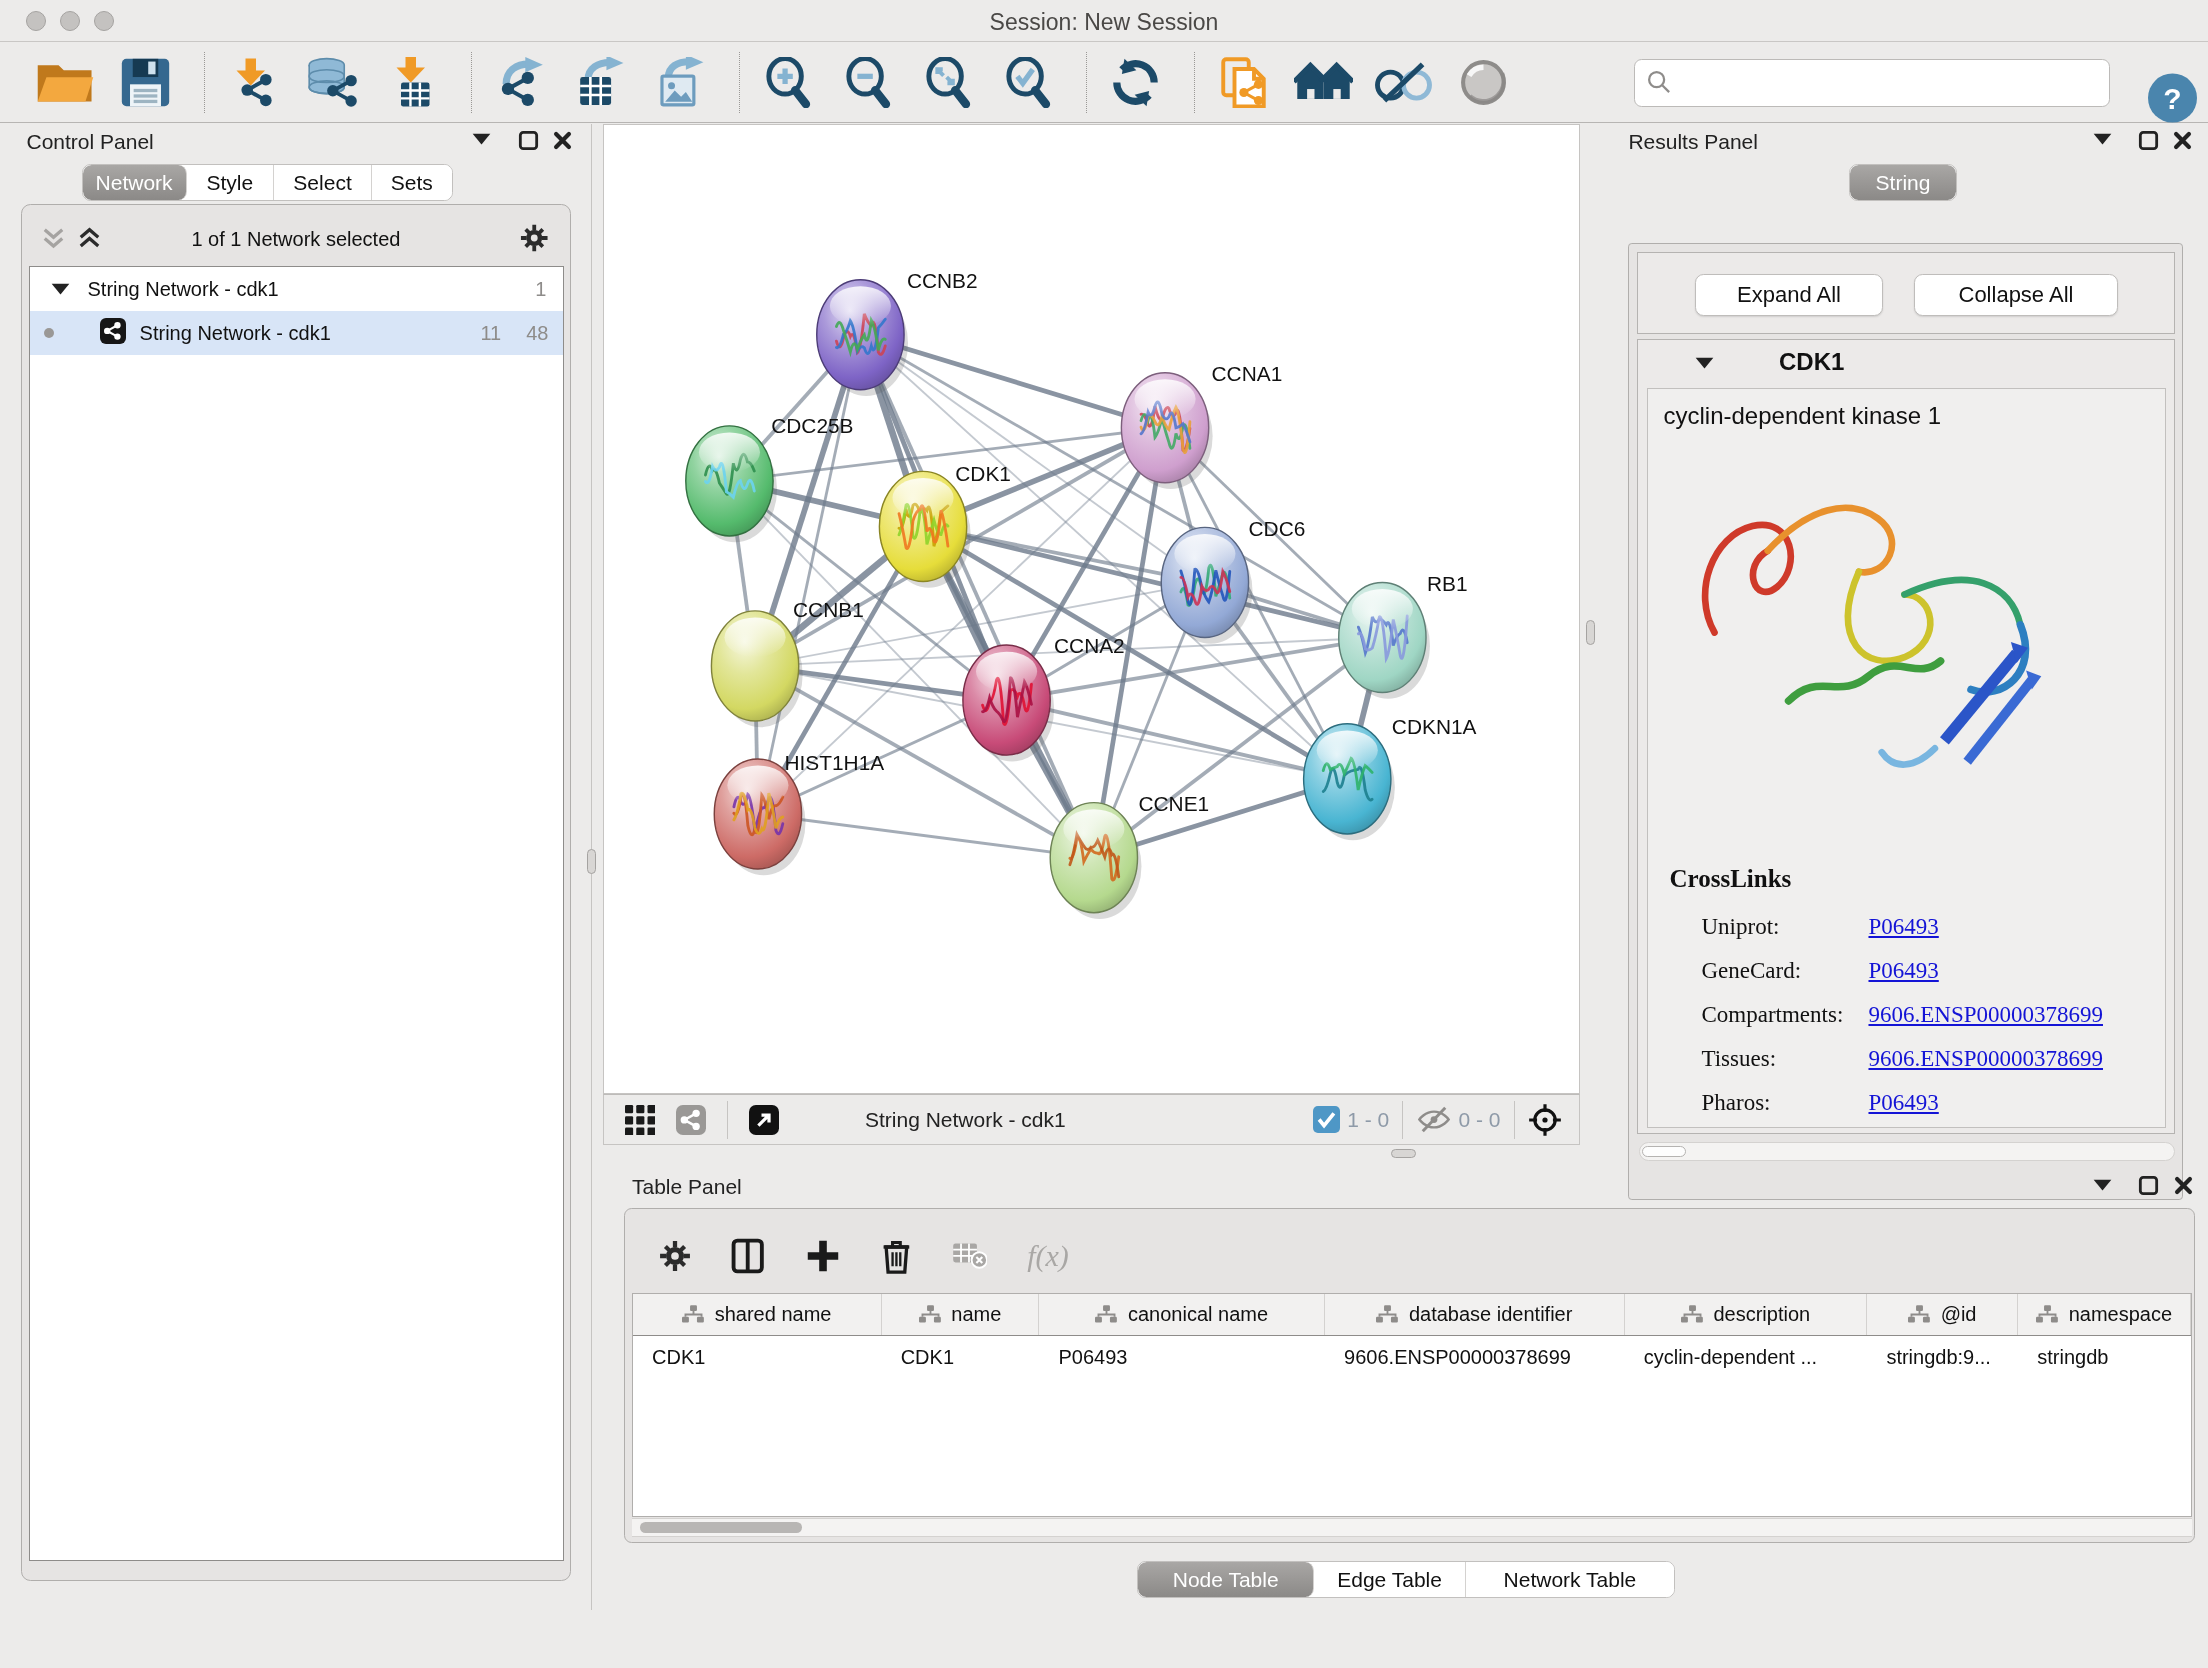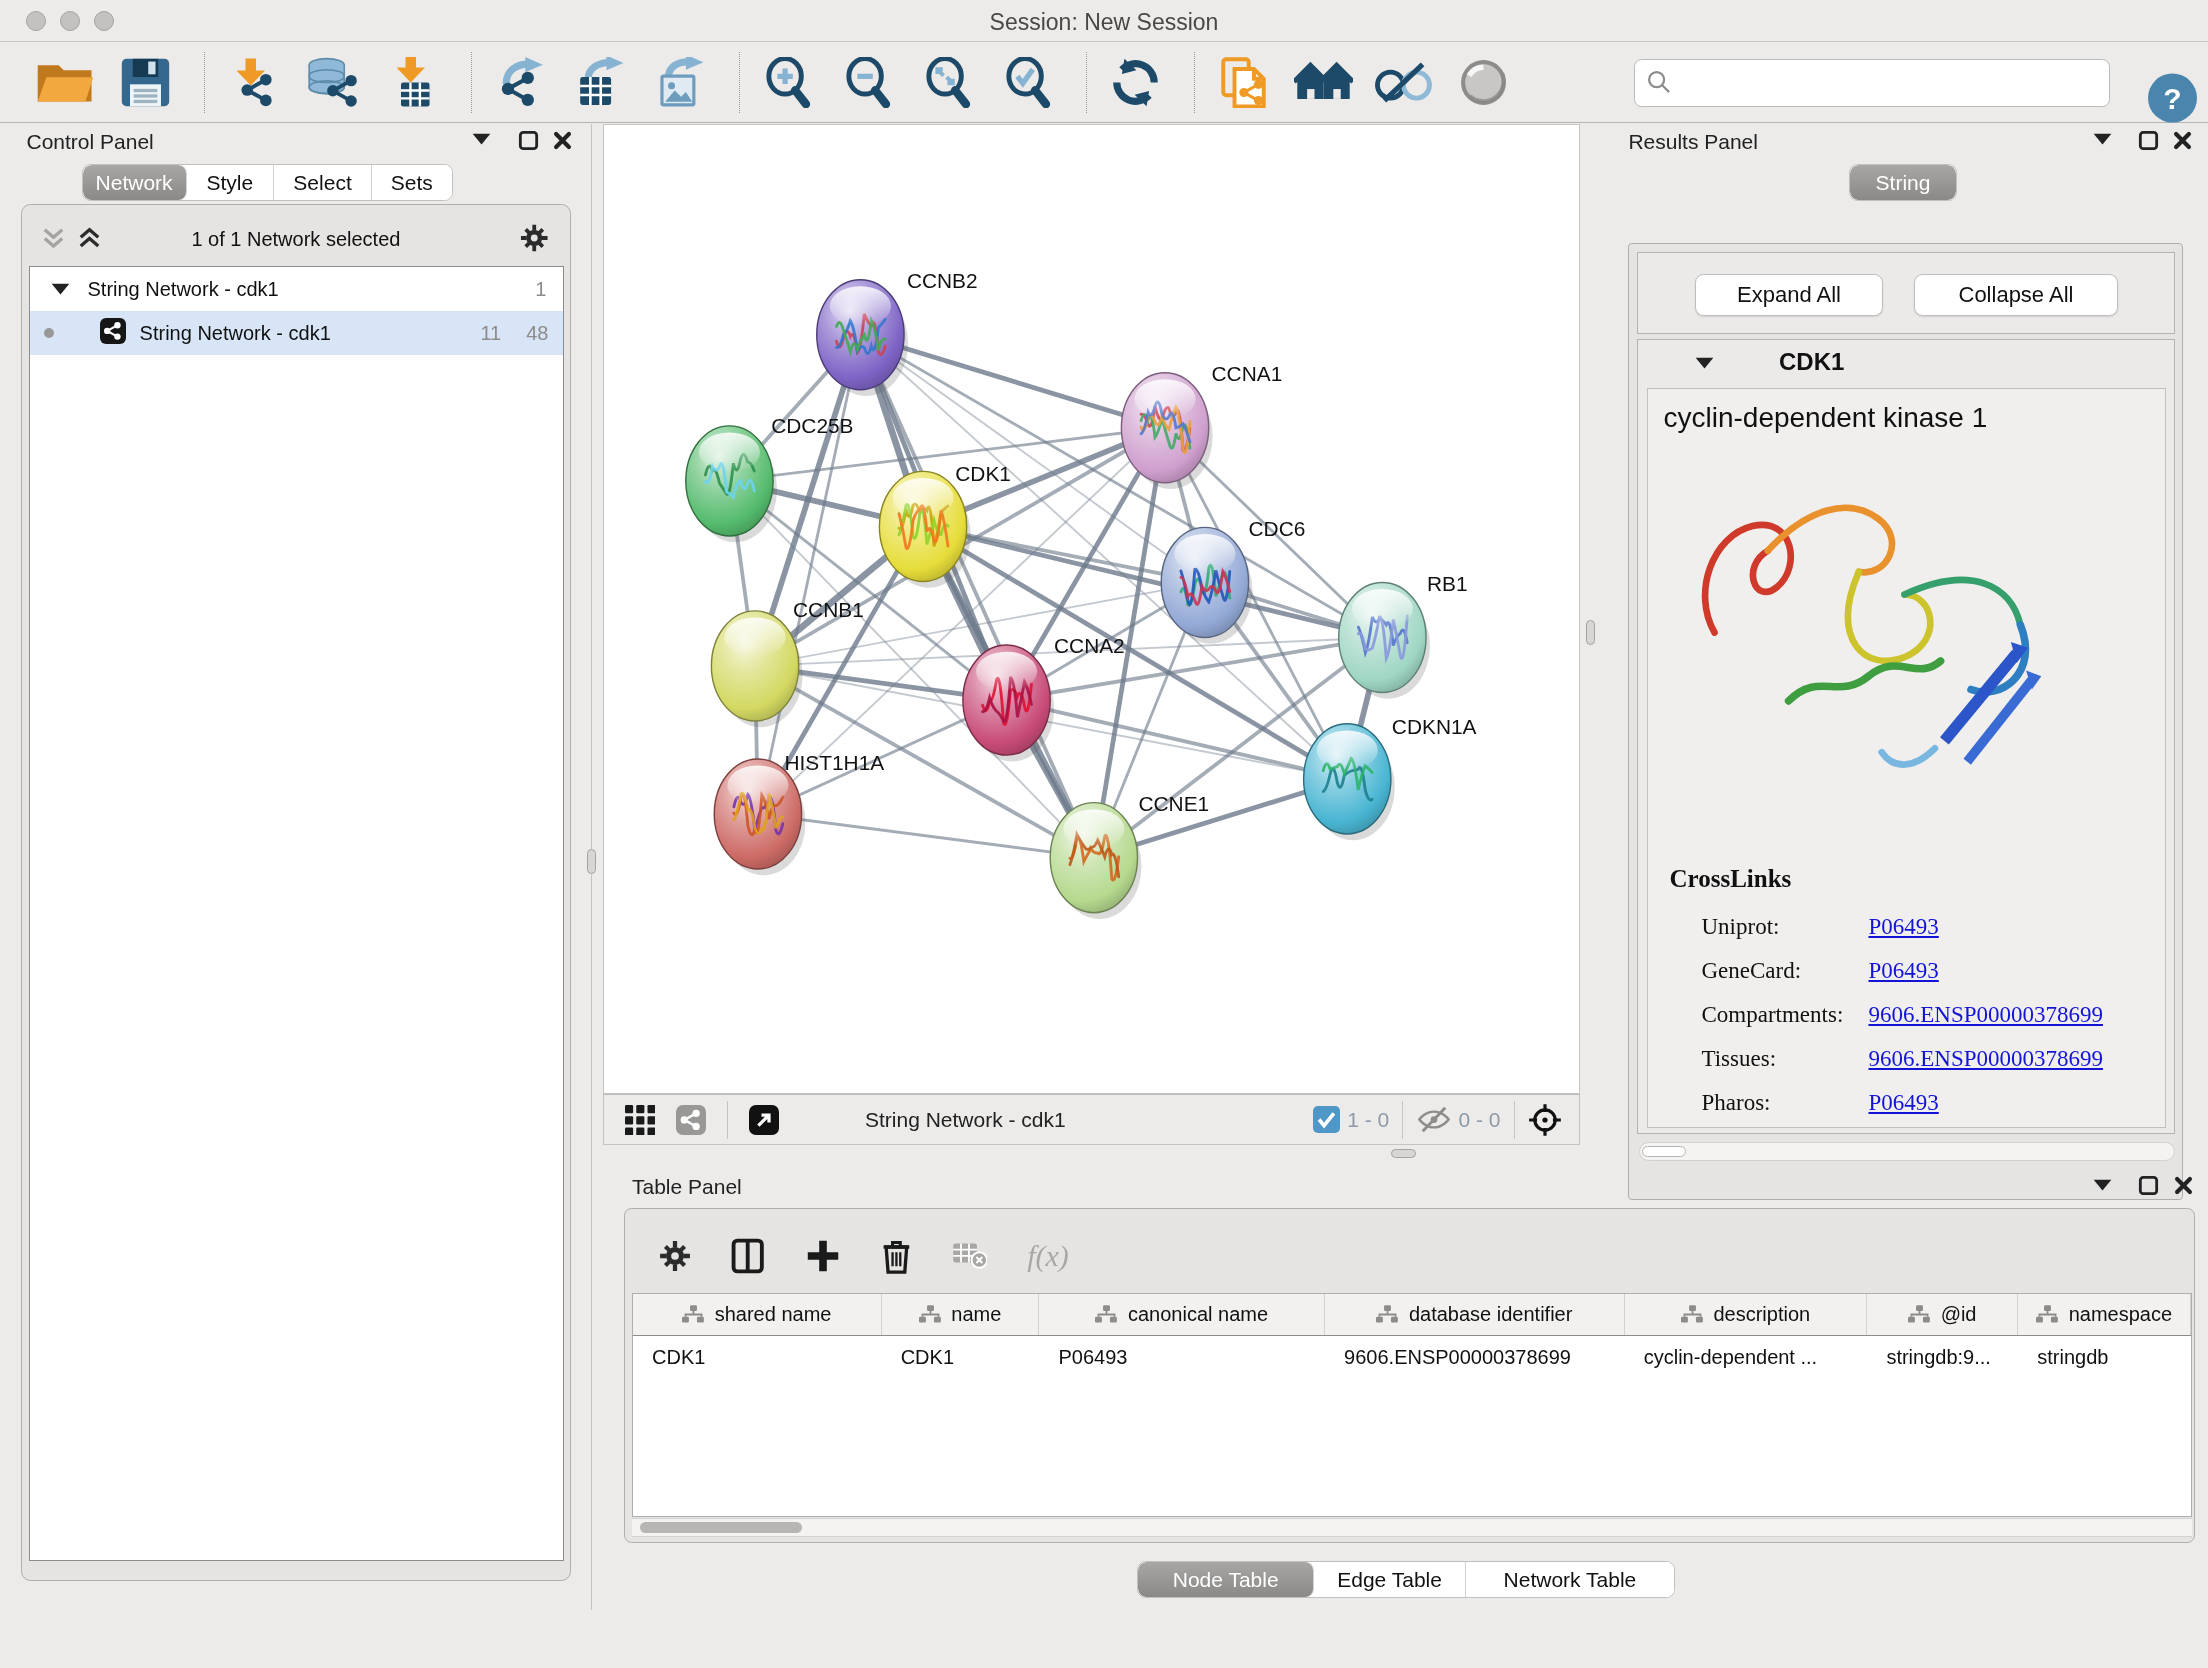--- a/index.html
+++ b/index.html
@@ -657,21 +657,21 @@
 
       <div style="position:absolute;left:7.6px;top:95px;width:538px;height:795px;background:#eceae9;border:1px solid #b5b3b1;">
         <span class="pctrl" style="position:absolute;left:57px;top:15px;">
             <span><svg viewBox="0 0 14 9" style="width:19px;height:12.4px">
                 <path d="M0.5 0.5h13L7 8.5z" fill="#222"></path>
               </svg></span>
           </span>
         <span style="position:absolute;left:141px;top:7.6px;font-size:24px;font-weight:bold;color:#111;">CDK1</span>
 
         <div style="position:absolute;left:9.5px;top:48px;width:519px;height:740px;background:#f0efee;border:1px solid #c2c0be;">
-          <span style="position:absolute;left:15px;top:13.3px;font-size:28px;color:#111;">cyclin-dependent kinase 1</span>
+          <span style="position:absolute;left:15px;top:13.3px;font-size:24px;color:#111;">cyclin-dependent kinase 1</span>
 
           <svg viewBox="0 0 400 360" style="position:absolute;left:38px;top:63px;width:380px;height:342px;">
             <path d="M30 190 C6 148 28 88 70 78 C112 68 122 120 96 142 C72 162 58 120 86 104" stroke="#cf3a2a" stroke-width="7" fill="none" stroke-linecap="round"></path>
             <path d="M86 104 C128 58 172 48 202 70 C232 92 212 132 182 126" stroke="#e8912d" stroke-width="7" fill="none" stroke-linecap="round"></path>
             <path d="M182 126 C150 198 190 232 230 216 C272 198 260 150 230 150" stroke="#cdc32c" stroke-width="7" fill="none" stroke-linecap="round"></path>
             <path d="M108 262 C140 230 160 262 192 236 C224 210 242 242 268 220" stroke="#3f9e3f" stroke-width="8" fill="none" stroke-linecap="round"></path>
             <path d="M230 150 C300 118 342 140 352 182" stroke="#35a06b" stroke-width="7" fill="none" stroke-linecap="round"></path>
             <path d="M352 182 C372 232 332 262 300 250" stroke="#2d7fc1" stroke-width="8" fill="none" stroke-linecap="round"></path>
             <path d="M272 304 L348 212" stroke="#2b55c8" stroke-width="12" fill="none"></path>
             <path d="M342 200 l18 6 -12 16z" fill="#2b55c8"></path>

